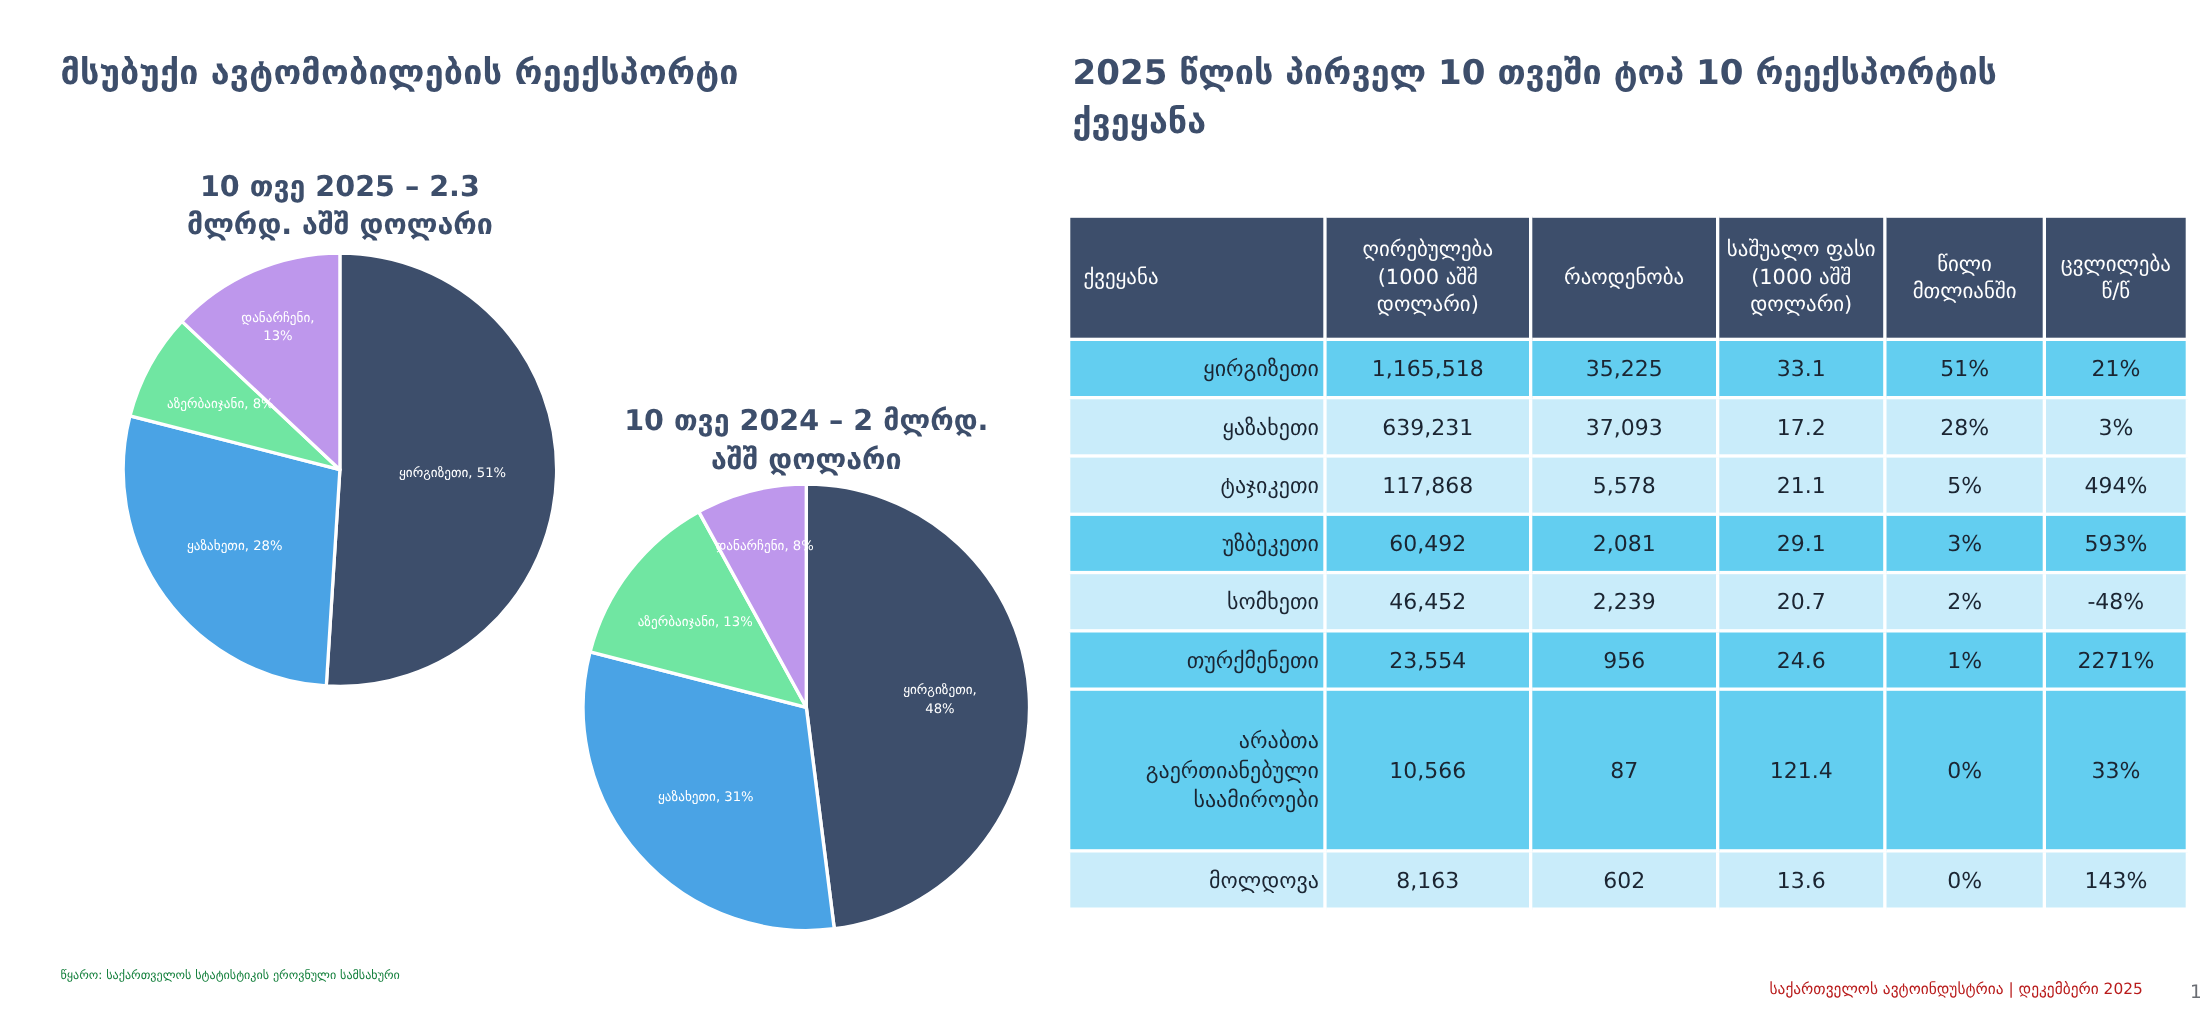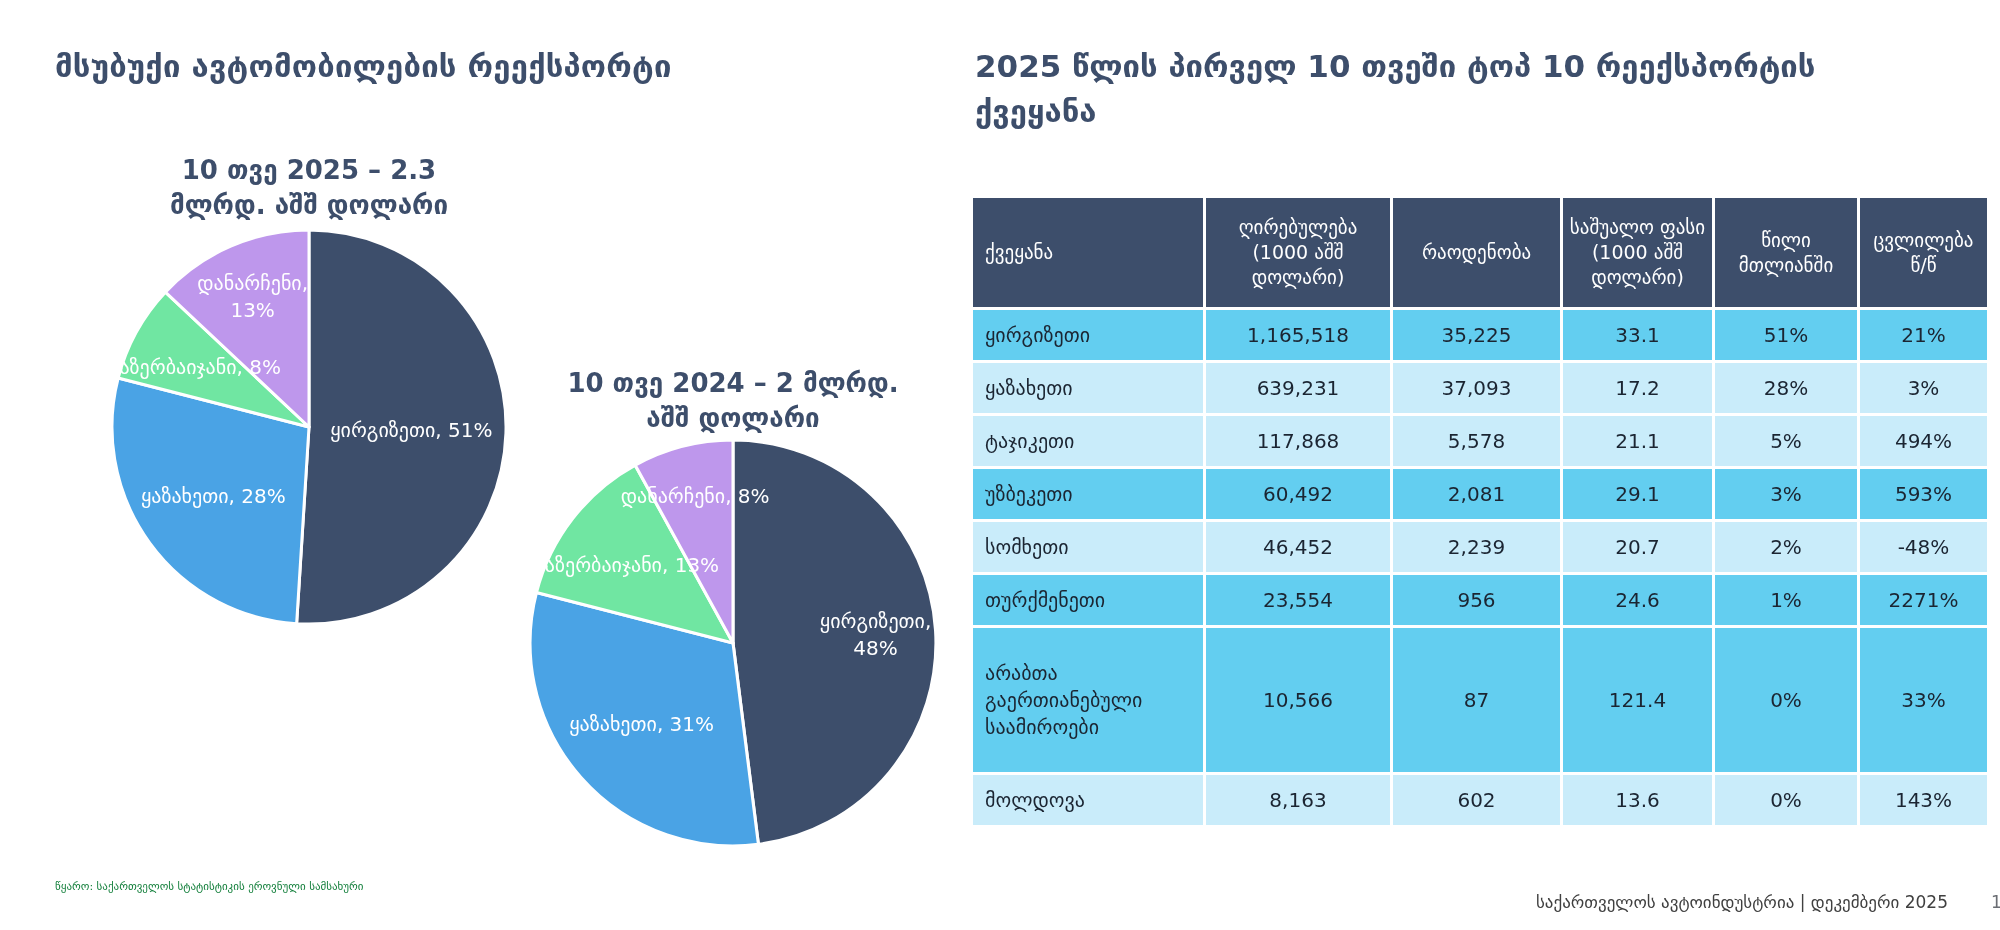--- a/index.html
+++ b/index.html
@@ -22,39 +22,39 @@
     font-size:26px;line-height:1.35;
   }
   #pie1-sub{left:110px;top:153px;width:398px;}
   #pie2-sub{left:528px;top:366px;width:410px;}
   .pie-wrap{position:absolute;}
   #pie1{left:110px;top:228px;width:398px;height:398px;}
   #pie2{left:528px;top:438px;width:410px;height:410px;}
   .pie-wrap svg{position:absolute;left:0;top:0;width:100%;height:100%;}
   .pie-label{
     position:absolute;transform:translate(-50%,-50%);
-    color:#ffffff;font-size:20px;white-space:nowrap;text-align:center;line-height:1.35;
+    color:#ffffff;font-size:12px;white-space:nowrap;text-align:center;line-height:1.35;
   }
   table.re-table{
     position:absolute;left:970px;top:195px;border-collapse:collapse;table-layout:fixed;
     font-size:20px;color:#1b2532;
   }
   table.re-table th,table.re-table td{border:3px solid #ffffff;vertical-align:middle;}
   table.re-table th{
     background:var(--header-bg);color:#ffffff;font-weight:normal;font-size:19px;
     line-height:1.3;height:105px;text-align:center;padding:2px 4px;
   }
   table.re-table th.col-country{text-align:left;padding-left:12px;}
   table.re-table td{text-align:center;height:46px;padding:2px 4px;}
-  table.re-table td.col-country{text-align:left;padding-left:12px;line-height:1.35;}
+  table.re-table td.col-country{text-align:right;padding-left:12px;line-height:1.35;}
   tr.row-dark td{background:var(--row-dark);}
   tr.row-light td{background:var(--row-light);}
   tr.row-tall td{height:140px;}
   .footer-source{position:absolute;left:55px;top:880px;font-size:11px;color:#15803d;}
-  .footer-right{position:absolute;left:1200px;top:892px;width:748px;text-align:right;font-size:17px;color:#404040;}
+  .footer-right{position:absolute;left:1200px;top:892px;width:748px;text-align:right;font-size:14px;color:#b91c1c;}
   .page-number{position:absolute;left:1991px;top:892px;font-size:17px;color:#6a6d73;}
 </style>
 </head>
 <body style="--row-dark: #63CEF0; --row-light: #C9ECFA; --header-bg: #3D4E6B; --navy: #3D4E6B;">
 
 <div class="left-title">მსუბუქი ავტომობილების რეექსპორტი</div>
 
 <div class="pie-sub" id="pie1-sub">
   <div>10 თვე 2025 – 2.3</div>
   <div>მლრდ. აშშ დოლარი</div>
@@ -79,21 +79,21 @@
   <div>10 თვე 2024 – 2 მლრდ.</div>
   <div>აშშ დოლარი</div>
 </div>
 <div class="pie-wrap" id="pie2">
     <svg viewBox="0 0 200 200">
       <path d="M 100 100 L 100 1 A 99 99 0 0 1 112.40799012286615 198.2193554301333 Z" fill="#3D4E6B" stroke="#ffffff" stroke-width="1.5" stroke-linejoin="round"></path>
       <path d="M 100 100 L 112.40799012286615 198.2193554301333 A 99 99 0 0 1 4.110267048265499 75.37970117067945 Z" fill="#4AA3E5" stroke="#ffffff" stroke-width="1.5" stroke-linejoin="round"></path>
       <path d="M 100 100 L 4.110267048265499 75.37970117067945 A 99 99 0 0 1 52.306386263930186 13.245638675657503 Z" fill="#70E6A2" stroke="#ffffff" stroke-width="1.5" stroke-linejoin="round"></path>
       <path d="M 100 100 L 52.306386263930186 13.245638675657503 A 99 99 0 0 1 99.99999999999997 1 Z" fill="#BE97EC" stroke="#ffffff" stroke-width="1.5" stroke-linejoin="round"></path>
     </svg>
-    <div class="pie-label" style="left: 79.6414%; top: 48.1351%; margin-left: 21px;">
+    <div class="pie-label" style="left: 79.6414%; top: 48.1351%;">
       <div>ყირგიზეთი,</div>
       <div>48%</div>
     </div>
     <div class="pie-label" style="left: 27.7217%; top: 69.641%;">ყაზახეთი, 31%</div>
     <div class="pie-label" style="left: 25.359%; top: 30.8865%;">აზერბაიჯანი, 13%</div>
     <div class="pie-label" style="left: 40.7674%; top: 14.0414%;">დანარჩენი, 8%</div>
   </div>
 
 <div class="right-title">2025 წლის პირველ 10 თვეში ტოპ 10 რეექსპორტის ქვეყანა</div>
 

